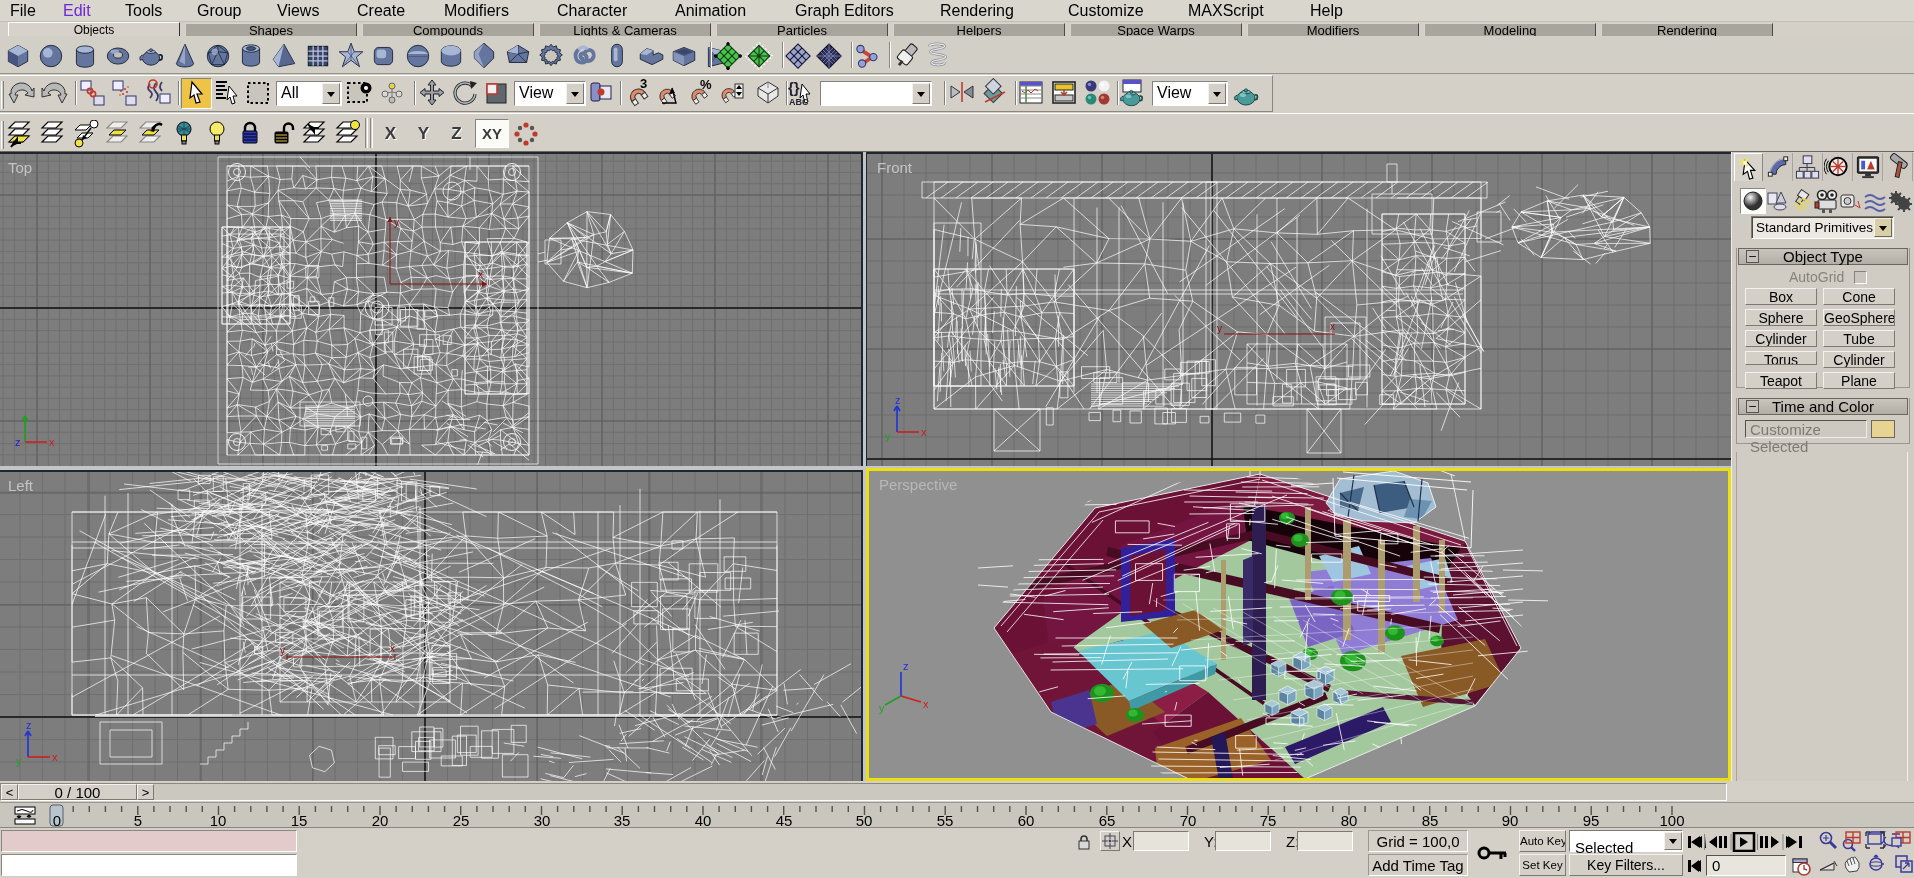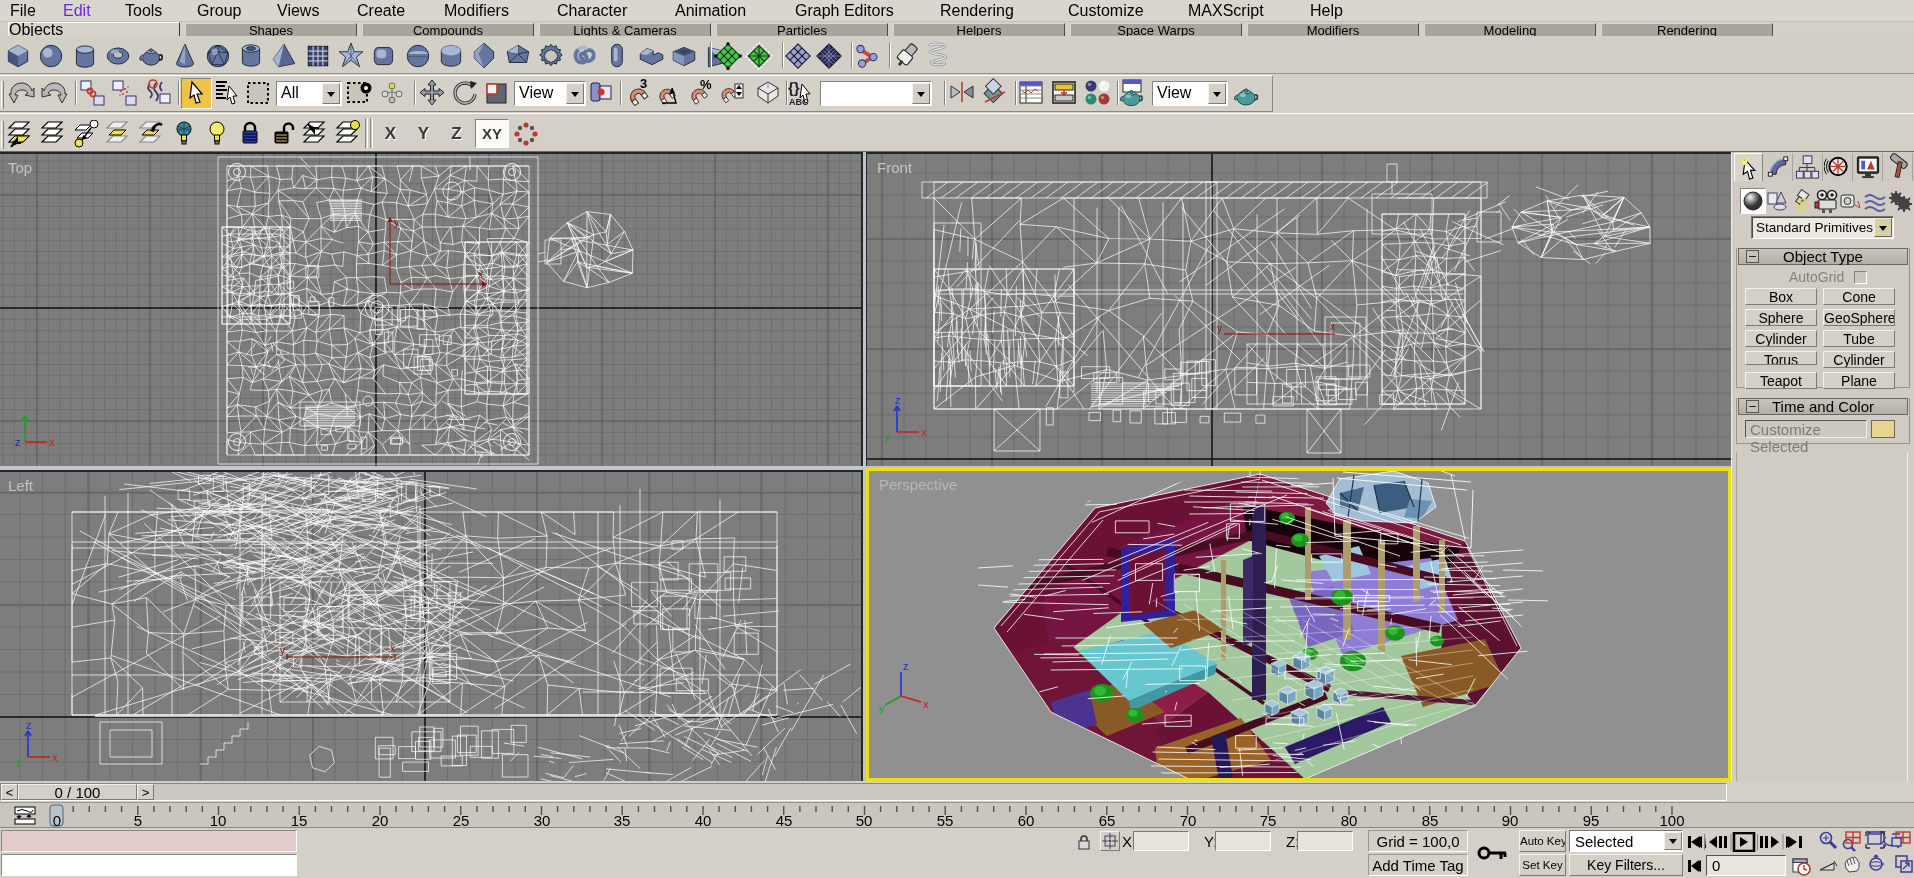--- a/index.html
+++ b/index.html
@@ -18,21 +18,21 @@
     <div class="abs" style="left:444px;top:2px;font-size:16px;color:#000">Modifiers</div>
     <div class="abs" style="left:557px;top:2px;font-size:16px;color:#000">Character</div>
     <div class="abs" style="left:675px;top:2px;font-size:16px;color:#000">Animation</div>
     <div class="abs" style="left:795px;top:2px;font-size:16px;color:#000">Graph Editors</div>
     <div class="abs" style="left:940px;top:2px;font-size:16px;color:#000">Rendering</div>
     <div class="abs" style="left:1068px;top:2px;font-size:16px;color:#000">Customize</div>
     <div class="abs" style="left:1188px;top:2px;font-size:16px;color:#000">MAXScript</div>
     <div class="abs" style="left:1310px;top:2px;font-size:16px;color:#000">Help</div>
   </div>
 <div class="abs" style="left:0;top:22px;width:1914px;height:14px;background:#d4d0c8">
-    <div class="abs" style="left:8px;top:0px;width:172px;height:14px;background:#d6d2ca;border-left:1px solid #fff;border-top:1px solid #fff;border-right:1px solid #333;font-size:16px;line-height:14px">Objects</div>
+    <div class="abs" style="left:8px;top:0px;width:172px;height:14px;background:#d6d2ca;border-left:1px solid #fff;border-top:1px solid #fff;border-right:1px solid #333;font-size:12px;text-align:center;line-height:14px">Objects</div>
     <div class="abs" style="left:185px;top:1px;width:172px;height:13px;background:#a8a59d;border-left:1px solid #d8d5cd;border-top:1px solid #d8d5cd;border-right:1px solid #4a4a4a;font-size:13px;text-align:center;line-height:13px;color:#000">Shapes</div>
     <div class="abs" style="left:362px;top:1px;width:172px;height:13px;background:#a8a59d;border-left:1px solid #d8d5cd;border-top:1px solid #d8d5cd;border-right:1px solid #4a4a4a;font-size:13px;text-align:center;line-height:13px;color:#000">Compounds</div>
     <div class="abs" style="left:539px;top:1px;width:172px;height:13px;background:#a8a59d;border-left:1px solid #d8d5cd;border-top:1px solid #d8d5cd;border-right:1px solid #4a4a4a;font-size:13px;text-align:center;line-height:13px;color:#000">Lights &amp; Cameras</div>
     <div class="abs" style="left:716px;top:1px;width:172px;height:13px;background:#a8a59d;border-left:1px solid #d8d5cd;border-top:1px solid #d8d5cd;border-right:1px solid #4a4a4a;font-size:13px;text-align:center;line-height:13px;color:#000">Particles</div>
     <div class="abs" style="left:893px;top:1px;width:172px;height:13px;background:#a8a59d;border-left:1px solid #d8d5cd;border-top:1px solid #d8d5cd;border-right:1px solid #4a4a4a;font-size:13px;text-align:center;line-height:13px;color:#000">Helpers</div>
     <div class="abs" style="left:1070px;top:1px;width:172px;height:13px;background:#a8a59d;border-left:1px solid #d8d5cd;border-top:1px solid #d8d5cd;border-right:1px solid #4a4a4a;font-size:13px;text-align:center;line-height:13px;color:#000">Space Warps</div>
     <div class="abs" style="left:1247px;top:1px;width:172px;height:13px;background:#a8a59d;border-left:1px solid #d8d5cd;border-top:1px solid #d8d5cd;border-right:1px solid #4a4a4a;font-size:13px;text-align:center;line-height:13px;color:#000">Modifiers</div>
     <div class="abs" style="left:1424px;top:1px;width:172px;height:13px;background:#a8a59d;border-left:1px solid #d8d5cd;border-top:1px solid #d8d5cd;border-right:1px solid #4a4a4a;font-size:13px;text-align:center;line-height:13px;color:#000">Modeling</div>
     <div class="abs" style="left:1601px;top:1px;width:172px;height:13px;background:#a8a59d;border-left:1px solid #d8d5cd;border-top:1px solid #d8d5cd;border-right:1px solid #4a4a4a;font-size:13px;text-align:center;line-height:13px;color:#000">Rendering</div>
   </div>
@@ -920,21 +920,21 @@
     <div class="abs" style="left:1286px;top:5px;font-size:15px">Z:</div>
     <div class="abs" style="left:1297px;top:3px;width:56px;height:20px;background:#e6e3db;border:1px solid #7a7a72;border-bottom-color:#fff;border-right-color:#fff"></div>
     <div class="abs" style="left:1368px;top:2px;width:100px;height:22px;background:#d4d0c8;border:1px solid #9a978f;border-bottom-color:#fff;border-right-color:#fff;font-size:15px;text-align:center;padding-top:2px">Grid = 100,0</div>
     <div class="abs" style="left:1368px;top:26px;width:100px;height:22px;background:#d4d0c8;border:1px solid #9a978f;border-bottom-color:#fff;border-right-color:#fff;font-size:15px;text-align:center;padding-top:2px">Add Time Tag</div>
     <svg class="abs" style="left:1476px;top:10px" width="34" height="30" viewBox="0 0 34 30">
       <circle cx="8" cy="15" r="5" fill="none" stroke="#000" stroke-width="3"></circle>
       <path d="M13 15 H30 M25 15 V21 M29 15 V19" stroke="#000" stroke-width="3"></path>
     </svg>
     <div class="abs btn" style="left:1519px;top:2px;width:47px;height:22px;font-size:11.5px;line-height:21px">Auto Key</div>
     <div class="abs btn" style="left:1519px;top:26px;width:47px;height:22px;font-size:11.5px;line-height:21px">Set Key</div>
-    <div class="abs" style="left:1569px;top:2px;width:114px;height:22px;background:#fff;border:1px solid #7a7a72;border-bottom-color:#fff;border-right-color:#fff;font-size:15px;padding:2px 0 0 5px">Selected</div>
+    <div class="abs" style="left:1569px;top:2px;width:114px;height:22px;background:#fff;border:1px solid #7a7a72;border-bottom-color:#fff;border-right-color:#fff;font-size:15px;padding:8px 0 0 5px">Selected</div>
     <div class="abs btn" style="left:1664px;top:4px;width:18px;height:18px"><svg width="16" height="16">
         <polygon points="4,6 12,6 8,11" fill="#000"></polygon>
       </svg></div>
     <div class="abs btn" style="left:1569px;top:26px;width:114px;height:22px;font-size:14px;line-height:21px">Key Filters...</div>
     <svg class="abs" style="left:1686px;top:4px" width="122" height="20" viewBox="0 0 122 20">
       <g fill="#000">
         <path d="M2 4 h3 v12 h-3 Z M16 4 L6 10 L16 16 Z M14 4 L5 10 L14 16 Z"></path>
         <path d="M20 4 v12 h-1 Z M31 4 L23 10 L31 16 Z M33 4 h3 v12 h-3 Z M38 4 h3 v12 h-3 Z"></path>
         <rect x="48" y="1" width="20" height="18" fill="none" stroke="#000" stroke-width="2.6"></rect>
         <path d="M54 5 L62 10 L54 15 Z"></path>

